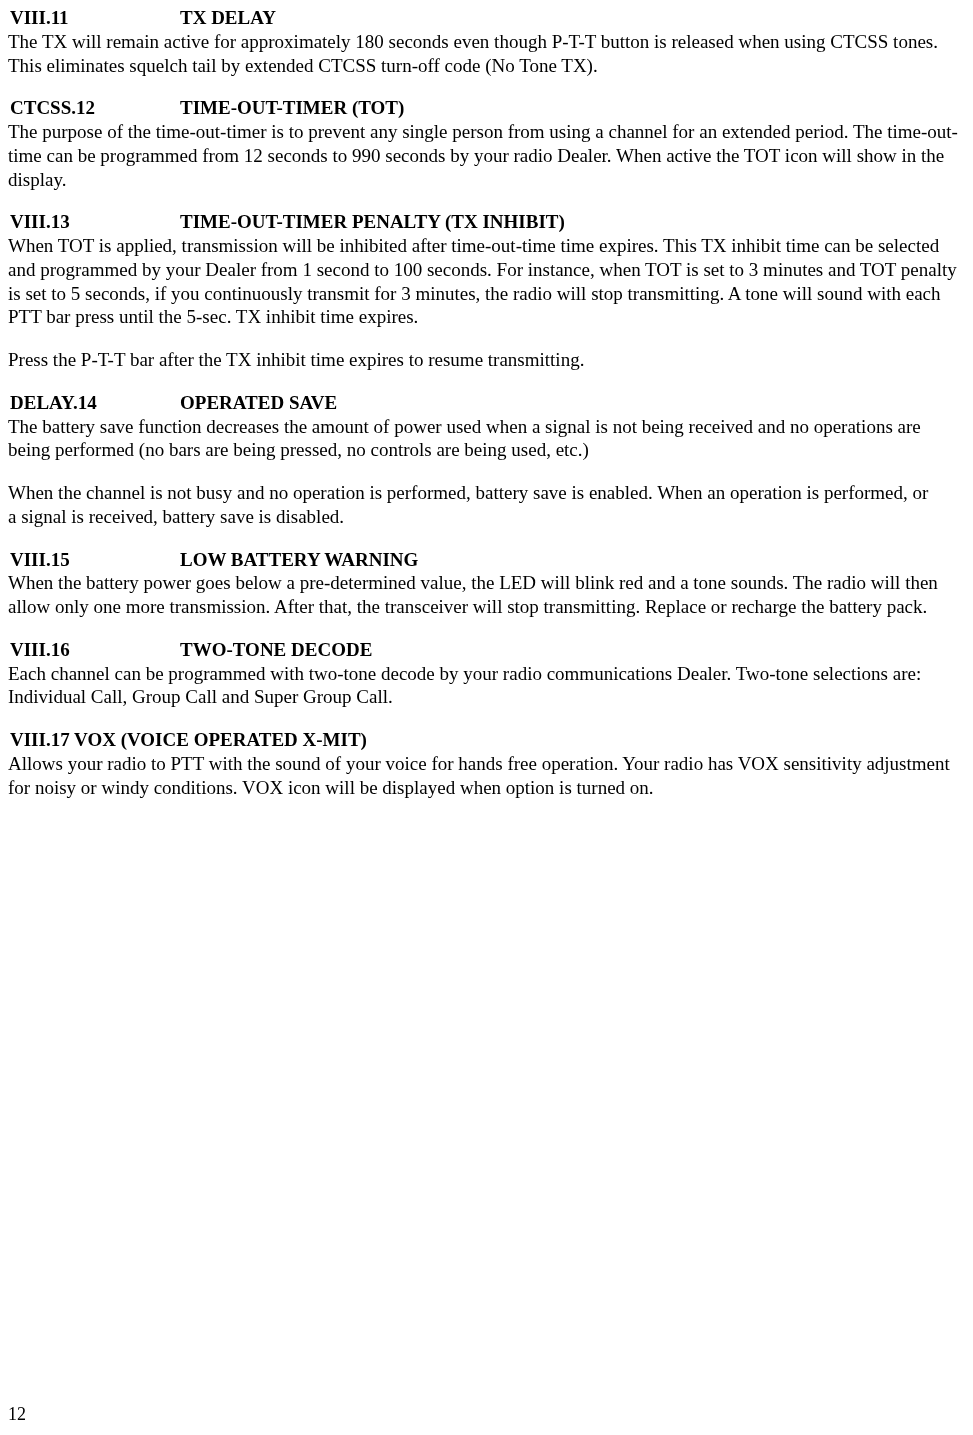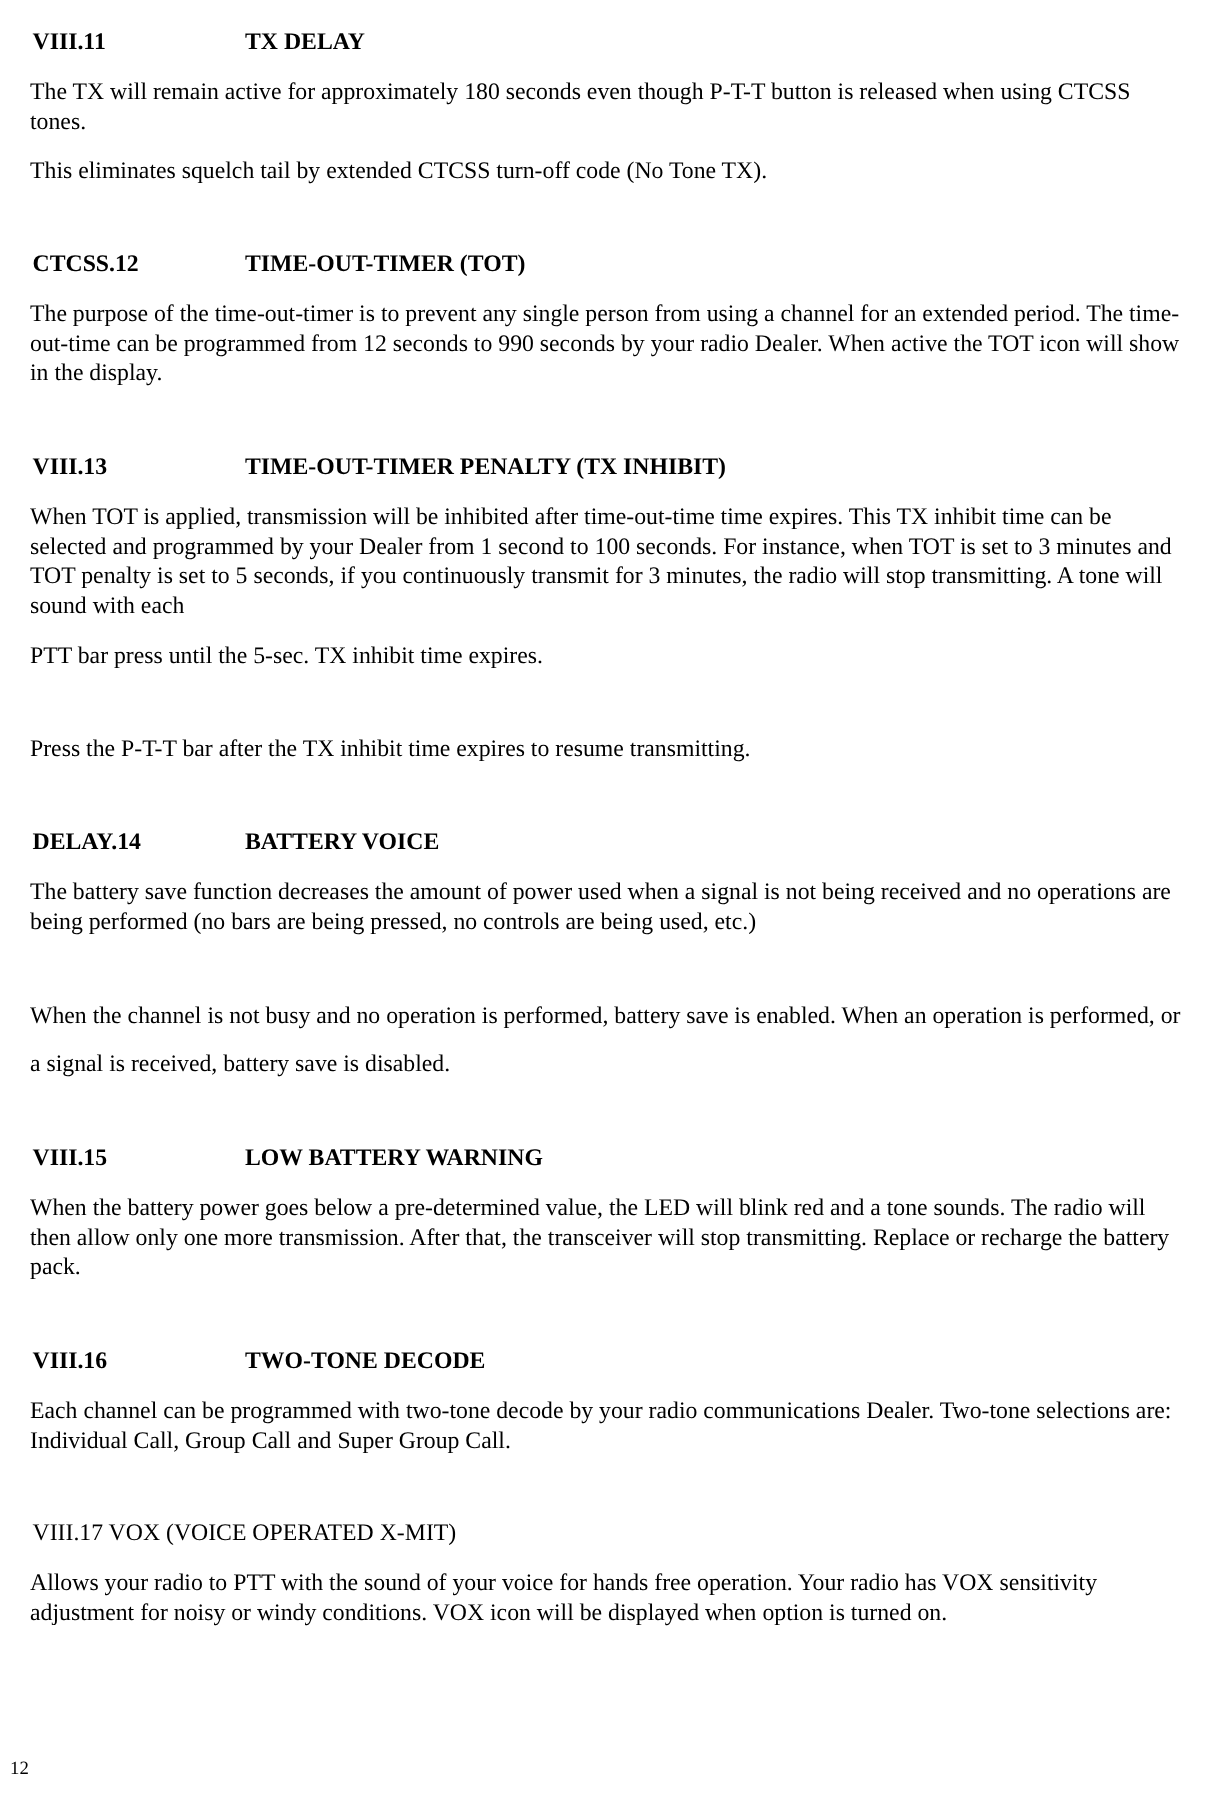--- a/index.html
+++ b/index.html
@@ -17,34 +17,34 @@
   }
   .heading {
     font-weight: bold;
   }
   .heading .num {
     display: inline-block;
     width: 170px;
     padding-left: 2px;
   }
   .heading-inline {
-    font-weight: normal;
+    font-weight: bold;
     padding-left: 2px;
   }
   p {
-    margin: 16px;
+    margin: 0;
   }
   .section-gap {
     height: 19px;
   }
   .page-num {
     position: absolute;
     bottom: 10px;
     left: 8px;
-    font-size: 15px;
+    font-size: 18px;
   }
 </style>
 </head>
 <body>
 
 <p class="heading">
   <span class="num">VIII.11</span><span>TX DELAY</span>
 </p>
 <p>The TX will remain active for approximately 180 seconds even though P-T-T button is released when using CTCSS tones.</p>
 <p>This eliminates squelch tail by extended CTCSS turn-off code (No Tone TX).</p>
@@ -62,21 +62,21 @@
   <span class="num">VIII.13</span><span>TIME-OUT-TIMER PENALTY (TX INHIBIT)</span>
 </p>
 <p>When TOT is applied, transmission will be inhibited after time-out-time time expires. This TX inhibit time can be selected and programmed by your Dealer from 1 second to 100 seconds. For instance, when TOT is set to 3 minutes and TOT penalty is set to 5 seconds, if you continuously transmit for 3 minutes, the radio will stop transmitting. A tone will sound with each</p>
 <p>PTT bar press until the 5-sec. TX inhibit time expires.</p>
 <div class="section-gap"></div>
 <p>Press the P-T-T bar after the TX inhibit time expires to resume transmitting.</p>
 
 <div class="section-gap"></div>
 
 <p class="heading">
-  <span class="num">DELAY.14</span><span>BATTERY VOICE</span>
+  <span class="num">DELAY.14</span><span>OPERATED SAVE</span>
 </p>
 <p>The battery save function decreases the amount of power used when a signal is not being received and no operations are being performed (no bars are being pressed, no controls are being used, etc.)</p>
 <div class="section-gap"></div>
 <p>When the channel is not busy and no operation is performed, battery save is enabled. When an operation is performed, or</p>
 <p>a signal is received, battery save is disabled.</p>
 
 <div class="section-gap"></div>
 
 <p class="heading">
   <span class="num">VIII.15</span><span>LOW BATTERY WARNING</span>

